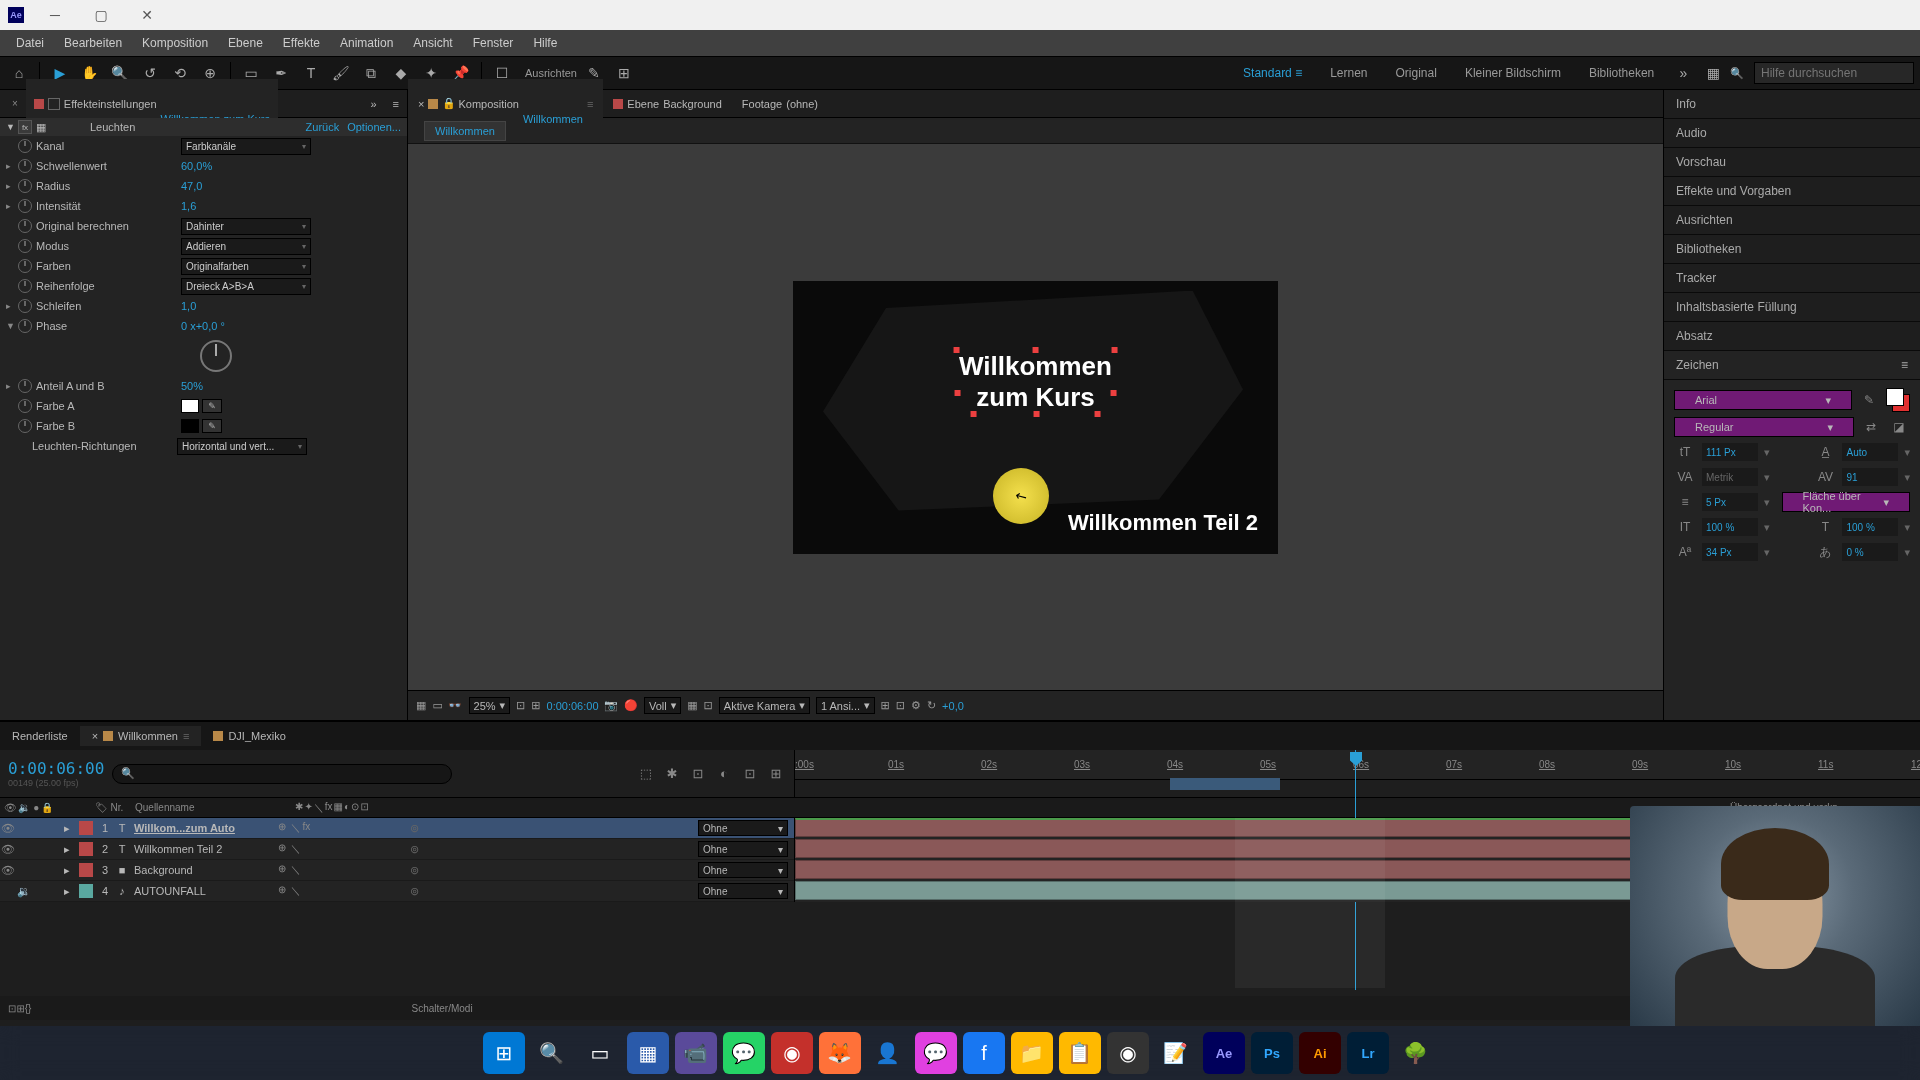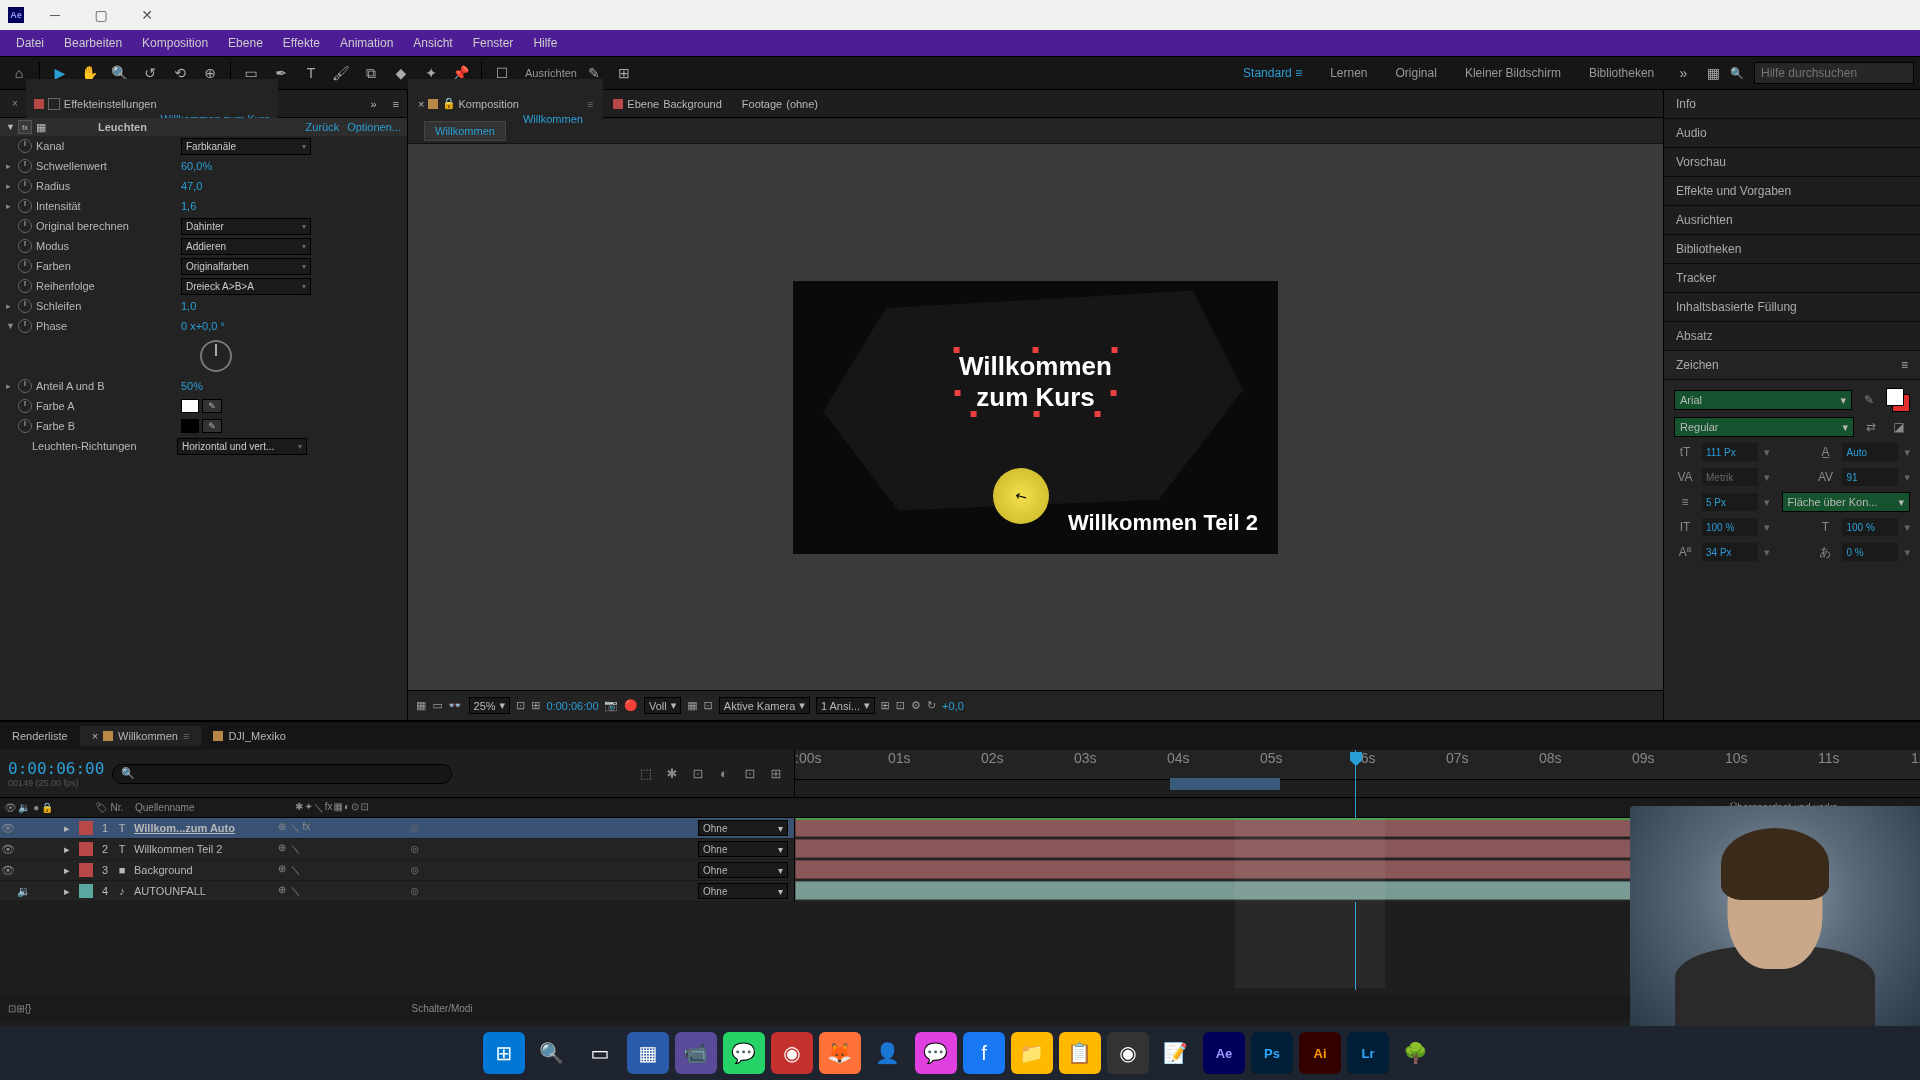--- a/index.html
+++ b/index.html
@@ -6,21 +6,21 @@
 body { background: #1e1e1e; color: #b8b8b8; font-size: 11px; overflow: hidden; width: 1920px; height: 1080px; }
 
 
 .titlebar { height: 30px; background: #f0f0f0; color: #333; display: flex; align-items: center; padding: 0 0 0 8px; font-size: 12px; }
 .titlebar .ae-icon { width: 16px; height: 16px; background: #00005b; color: #9999ff; display: inline-flex; align-items: center; justify-content: center; font-size: 9px; font-weight: bold; margin-right: 8px; }
 .titlebar .title-text { flex: 1; }
 .titlebar .win-controls { display: flex; }
 .titlebar .win-btn { width: 46px; height: 30px; display: flex; align-items: center; justify-content: center; font-size: 14px; color:#555;}
 
 
-.menubar { height: 26px; background: #4c1d95; display: flex; align-items: center; padding-left: 6px; color: #ccc; font-size: 12px;}
+.menubar { height: 26px; background: #404040; display: flex; align-items: center; padding-left: 6px; color: #ccc; font-size: 12px;}
 .menubar .menu-item { padding: 4px 10px; }
 
 
 .toolbar { height: 34px; background: #161616; border-top:1px solid #000; border-bottom:1px solid #000; display: flex; align-items: center; padding: 0 6px; gap: 4px; }
 .toolbar .tool { width: 26px; height: 26px; display:flex; align-items:center; justify-content:center; color:#aaa; font-size:14px;}
 .toolbar .tool.active { color:#2a9fd6; }
 .toolbar .sep { width:1px; height:22px; background:#000; margin:0 3px;}
 .toolbar .spacer { flex:1; }
 .toolbar .ws-item { padding:4px 12px; color:#999; font-size:12px;}
 .toolbar .ws-item.active { color:#2a9fd6; }
@@ -80,42 +80,42 @@
 .viewer-footer{height:30px;background:#232323;border-top:1px solid #000;display:flex;align-items:center;padding:0 8px;gap:6px;font-size:11px;}
 .viewer-footer .vf-item{color:#999;}
 .viewer-footer .vf-dd{background:#1a1a1a;border:1px solid #000;padding:1px 4px;display:flex;align-items:center;gap:4px;}
 .viewer-footer .blue{color:#2a9fd6;}
 
 
 .r-panel-item{padding:7px 12px;background:#1e1e1e;border-bottom:1px solid #0a0a0a;font-size:12px;color:#aaa;}
 .r-panel-item.open{background:#232323;}
 .char-panel{background:#232323;padding:8px 10px;font-size:11px;}
 .char-row{display:flex;align-items:center;gap:6px;margin-bottom:5px;}
-.char-dd{flex:1;height:20px;background:#14532d;border:1px solid #000;padding:0 5px;display:flex;align-items:center;justify-content:space-between;}
+.char-dd{flex:1;height:20px;background:#701a75;border:1px solid #000;padding:0 20px;display:flex;align-items:center;justify-content:space-between;}
 .char-ico{width:22px;height:20px;display:flex;align-items:center;justify-content:center;color:#888;font-size:12px;}
 .char-field{width:56px;height:18px;background:#1a1a1a;color:#2a9fd6;display:flex;align-items:center;padding:0 4px;font-size:10px;}
 .color-box{width:24px;height:24px;position:relative;}
 .color-box .fg{position:absolute;top:0;left:0;width:18px;height:18px;background:#fff;border:1px solid #000;}
 .color-box .bg{position:absolute;bottom:0;right:0;width:18px;height:18px;background:#e03030;border:1px solid #000;}
 
 
 .timeline{height:300px;background:#1e1e1e;border-top:2px solid #000;display:flex;flex-direction:column;}
 .tl-tabs{height:28px;display:flex;align-items:center;background:#161616;font-size:11px;}
 .tl-tabs .ttab{padding:4px 12px;display:flex;align-items:center;gap:5px;}
 .tl-tabs .ttab.active{background:#232323;}
 .tl-header{height:48px;display:flex;border-bottom:1px solid #000;}
 .tl-left{width:795px;display:flex;flex-direction:column;border-right:1px solid #000;}
 .tl-left-top{display:flex;align-items:center;height:48px;padding:0 8px;gap:8px;}
 .tl-time{color:#2a9fd6;font-size:16px;font-family:monospace;}
 .tl-search{width:340px;height:20px;background:#161616;border:1px solid #000;border-radius:10px;padding:0 8px;display:flex;align-items:center;}
 .tl-icons-r{display:flex;gap:6px;color:#888;margin-left:auto;}
 .tl-icons-r span{width:20px;height:20px;display:flex;align-items:center;justify-content:center;font-size:13px;}
 .tl-right{flex:1;position:relative;}
 .tl-ruler{height:30px;background:#232323;position:relative;border-bottom:1px solid #000;}
-.tl-ruler .tick{position:absolute;top:0;font-size:14px;color:#888;}
+.tl-ruler .tick{position:absolute;top:9px;font-size:10px;color:#888;text-decoration:underline;}
 .tl-workarea{position:absolute;top:28px;left:0;right:0;height:14px;}
 .tl-workarea .wa-bar{position:absolute;top:0;height:12px;background:#3a5a7a;}
 .tl-playhead{position:absolute;top:2px;width:12px;height:14px;background:#2a9fd6;clip-path:polygon(0 0,100% 0,100% 60%,50% 100%,0 60%);}
 .tl-playhead-line{position:absolute;top:0;width:1px;height:240px;background:#2a9fd6;}
 
 .tl-cols{height:20px;background:#1a1a1a;display:flex;align-items:center;font-size:10px;color:#888;border-bottom:1px solid #000;}
 .tl-layers{display:flex;}
 .tl-layers-left{width:795px;border-right:1px solid #000;}
 .tl-layer-row{height:21px;display:flex;align-items:center;background:#232323;border-bottom:1px solid #1a1a1a;font-size:11px;}
 .tl-layer-row.sel{background:#3a5274;}
@@ -215,21 +215,21 @@
         <span>Effekteinstellungen</span>
         <span class="blue-text">Willkommen zum Kurs</span>
       </div>
       <div class="ptab" style="margin-left:auto;">»</div>
       <div class="ptab">≡</div>
     </div>
     <div class="effect-fx-head">
       <span class="twirl">▼</span>
       <span class="fx-ico">fx</span>
       <span style="width:14px;">▦</span>
-      <span style="margin-left:12px;font-weight:bold;padding-left:36px;">Leuchten</span>
+      <span style="margin-left:4px;font-weight:normal;padding-left:36px;">Leuchten</span>
       <div class="links">
         <span>Zurück</span>
         <span>Optionen...</span>
       </div>
     </div>
     <div class="effect-row">
         <span class="twirl"></span>
         <span class="stopwatch"></span>
         <span class="prop-name">Kanal</span>
         <div class="dropdown">

